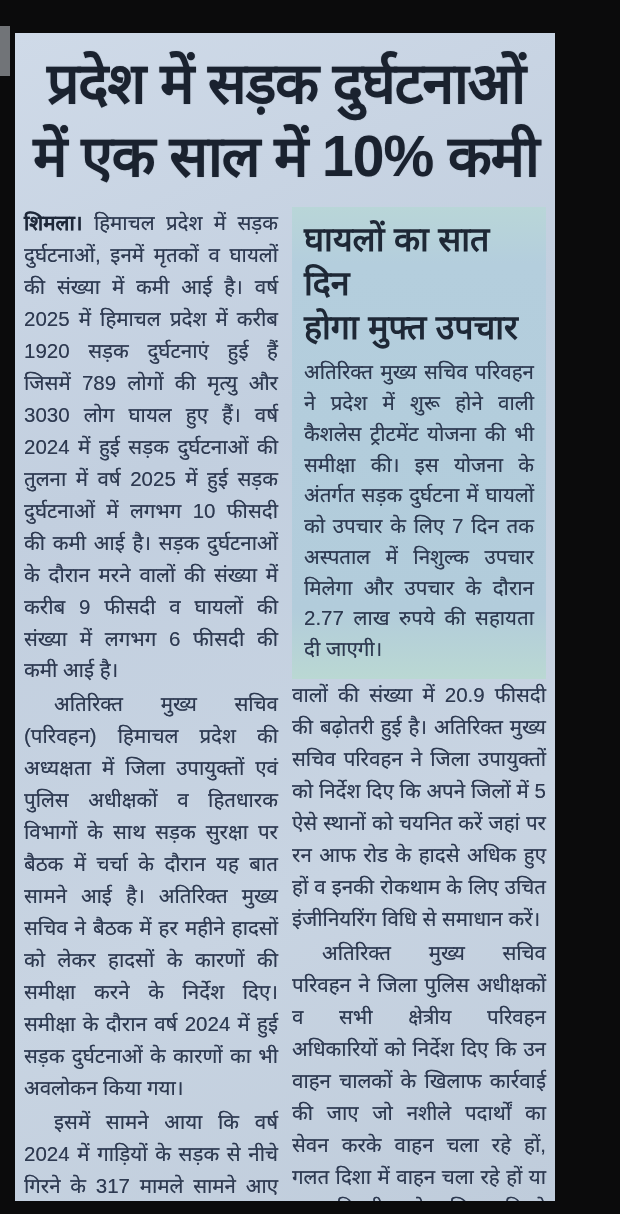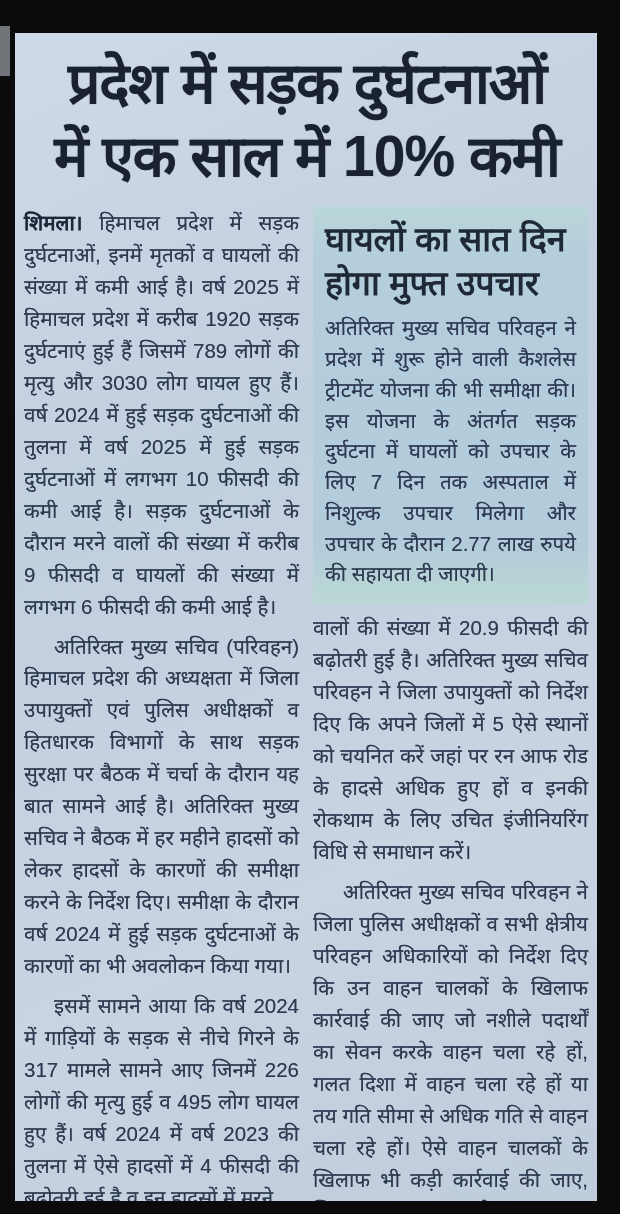--- a/index.html
+++ b/index.html
@@ -19,21 +19,21 @@
     position: absolute;
     left: 0; top: 26px;
     width: 10px; height: 50px;
     background: #d8dde4;
     opacity: .5;
   }
 
   .paper {
     position: absolute;
     left: 15px; top: 33px;
-    width: 582px; height: 1168px;
+    width: 540px; height: 1168px;
     background: linear-gradient(155deg, #cfdae8 0%, #c2cfdf 35%, #c8d4e2 70%, #bfccdb 100%);
     color: #2c3850;
     overflow: hidden;
   }
 
   .headline {
     padding: 14px 8px 0 10px;
     text-align: center;
     font-weight: 700;
     color: #1a222f;
@@ -59,28 +59,28 @@
   .col { flex: 1 1 0; min-width: 0; }
 
   .body-text p {
     font-size: 20.5px;
     line-height: 1.56;
     text-align: justify;
     text-justify: inter-word;
     color: #2d3950;
     text-shadow: 0 0 .6px rgba(45,57,80,.55);
   }
-  .body-text p + p { text-indent: 30px; margin-top: 8px; }
+  .body-text p + p { text-indent: 30px; margin-top: 2px; }
 
   .dateline { font-weight: 700; color: #1d2738; }
 
   .side-box {
     background: linear-gradient(180deg, #b9d6d8 0%, #b4cedd 12%, #b2ccdb 85%, #bad8d3 100%);
     padding: 10px 12px 14px 12px;
-    margin-bottom: 8px;
+    margin-bottom: 0;
   }
   .side-box .box-heading {
     font-size: 34px;
     font-weight: 700;
     line-height: 1.3;
     color: #1e2836;
     margin-bottom: 8px;
   }
   .side-box p {
     font-size: 20.5px;

